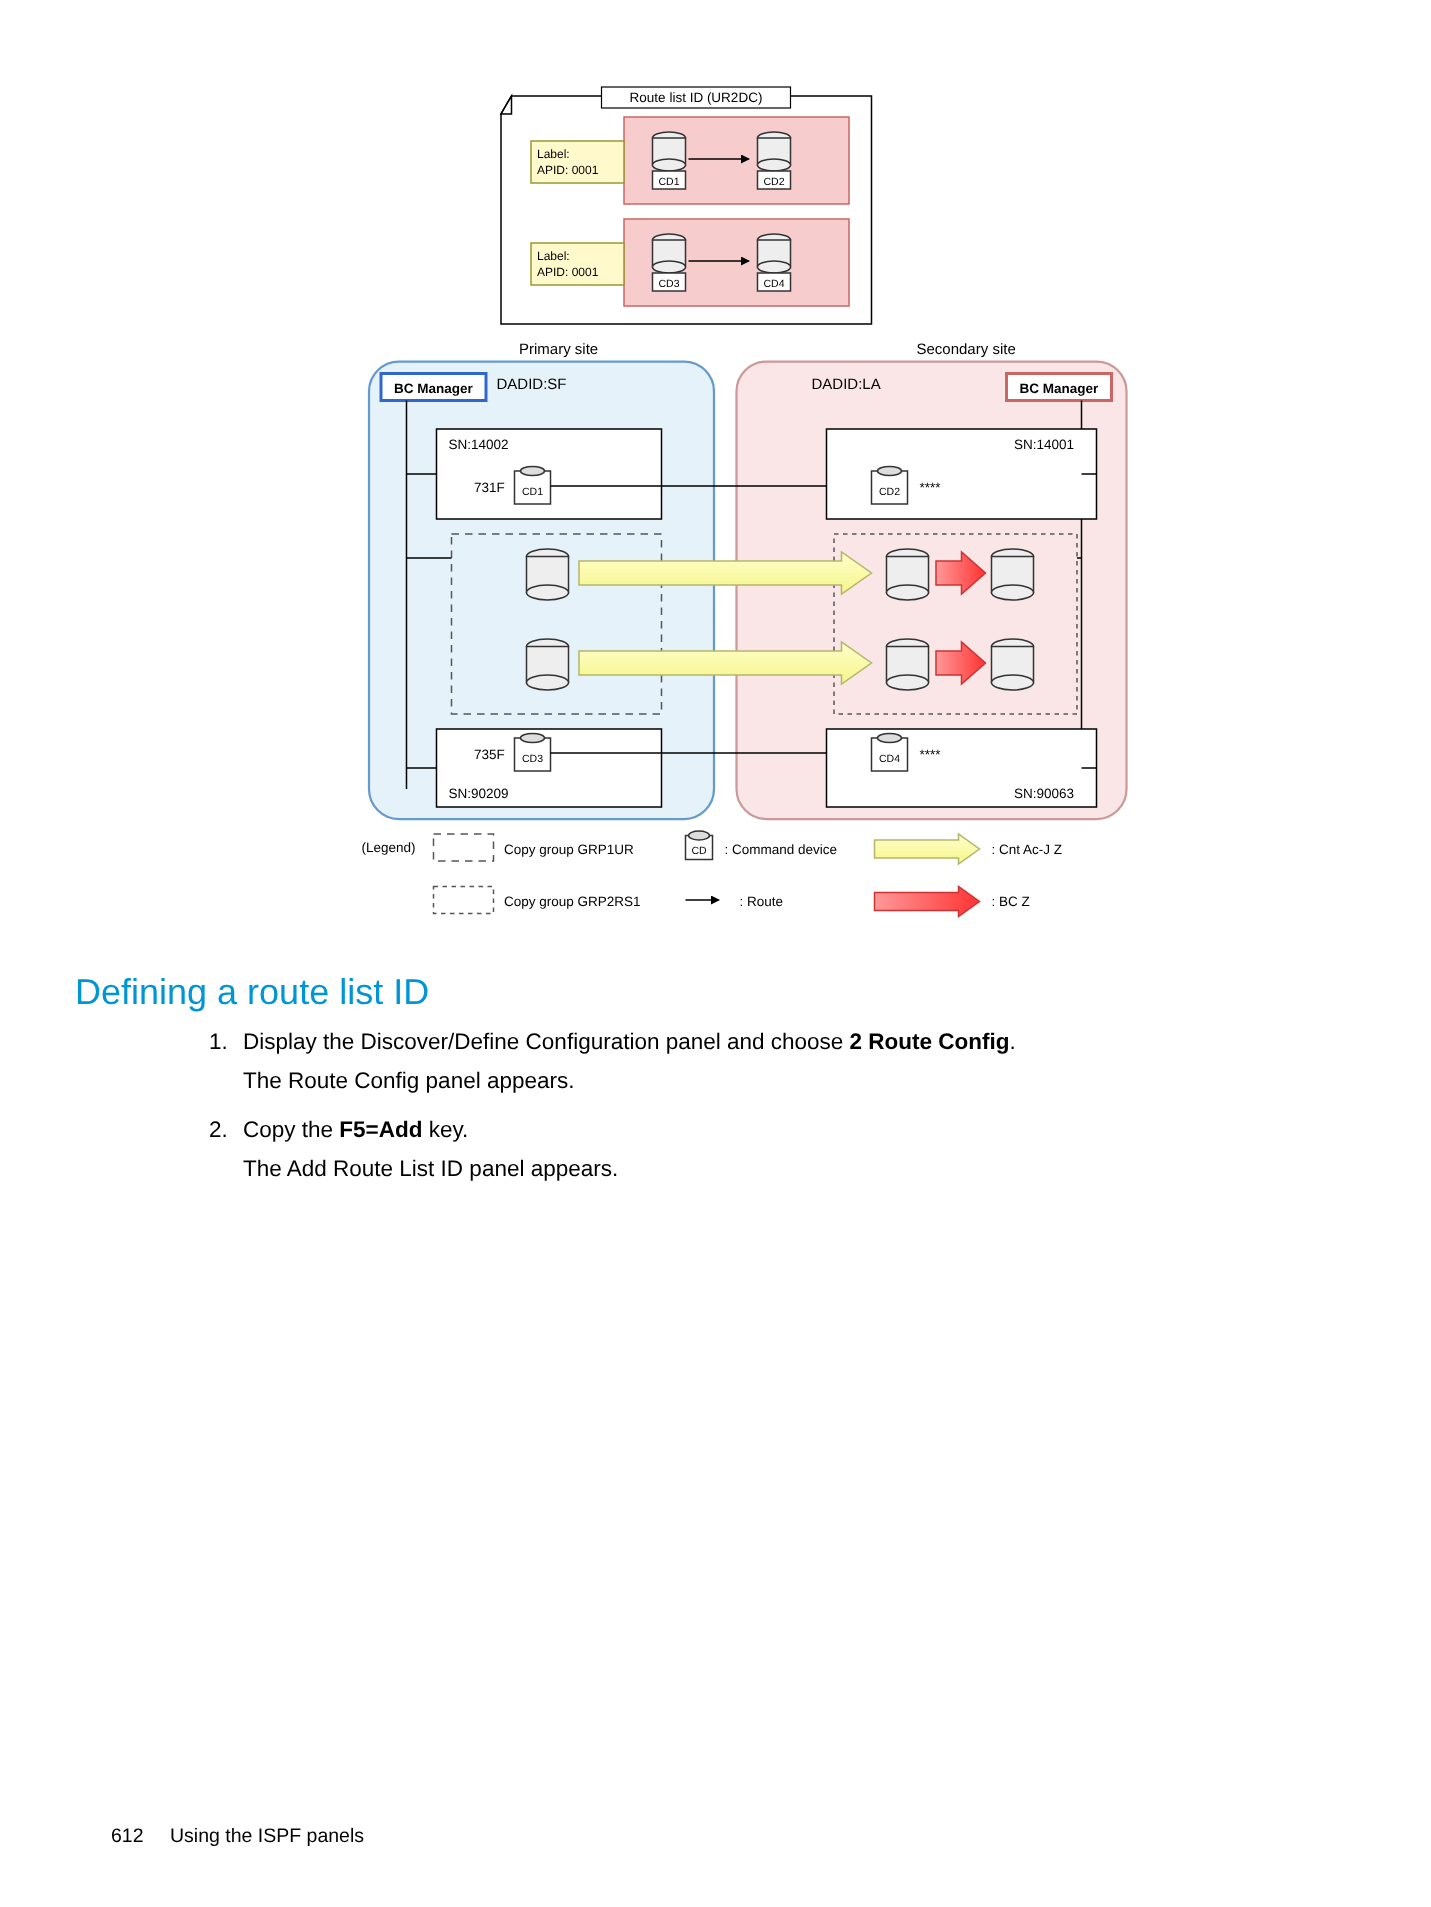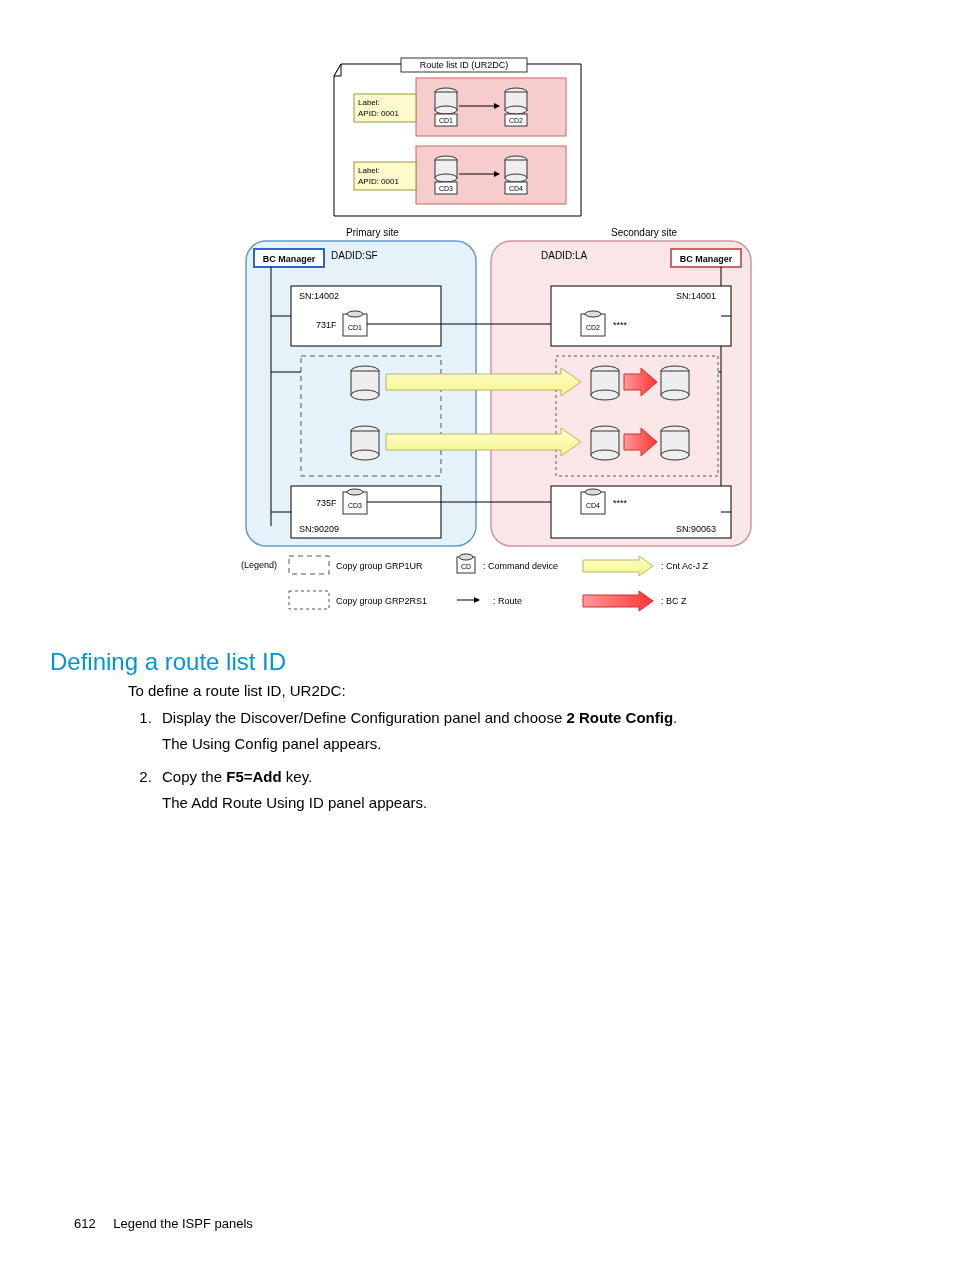--- a/index.html
+++ b/index.html
@@ -247,31 +247,30 @@
 
     <line x1="236" y1="544" x2="258" y2="544" stroke="#000" marker-end="url(#arrowBlack)"></line>
     <text x="272" y="548" font-size="9">: Route</text>
 
     <path d="M362 539 L418 539 L418 535 L432 545 L418 555 L418 551 L362 551 Z" fill="url(#redArrow)" stroke="#cc3333"></path>
     <text x="440" y="548" font-size="9">: BC Z</text>
   </svg>
 
   <h2 class="section-heading">Defining a route list ID</h2>
 
-  <p class="intro">To define a route list ID, UR2DC:</p>
 
   <ol class="steps">
     <li>
       <span>Display the Discover/Define Configuration panel and choose </span><span class="bold">2 Route Config</span><span>.</span><br>
-      <span>The Using Config panel appears.</span>
+      <span>The Route Config panel appears.</span>
     </li>
     <li>
       <span>Copy the </span><span class="bold">F5=Add</span><span> key.</span><br>
-      <span>The Add Route Using ID panel appears.</span>
+      <span>The Add Route List ID panel appears.</span>
     </li>
   </ol>
 
   <div class="footer">
     <span class="pageno">612</span>
-    <span>Legend the ISPF panels</span>
+    <span>Using the ISPF panels</span>
   </div>
 
 </div>
 
 </body></html>

